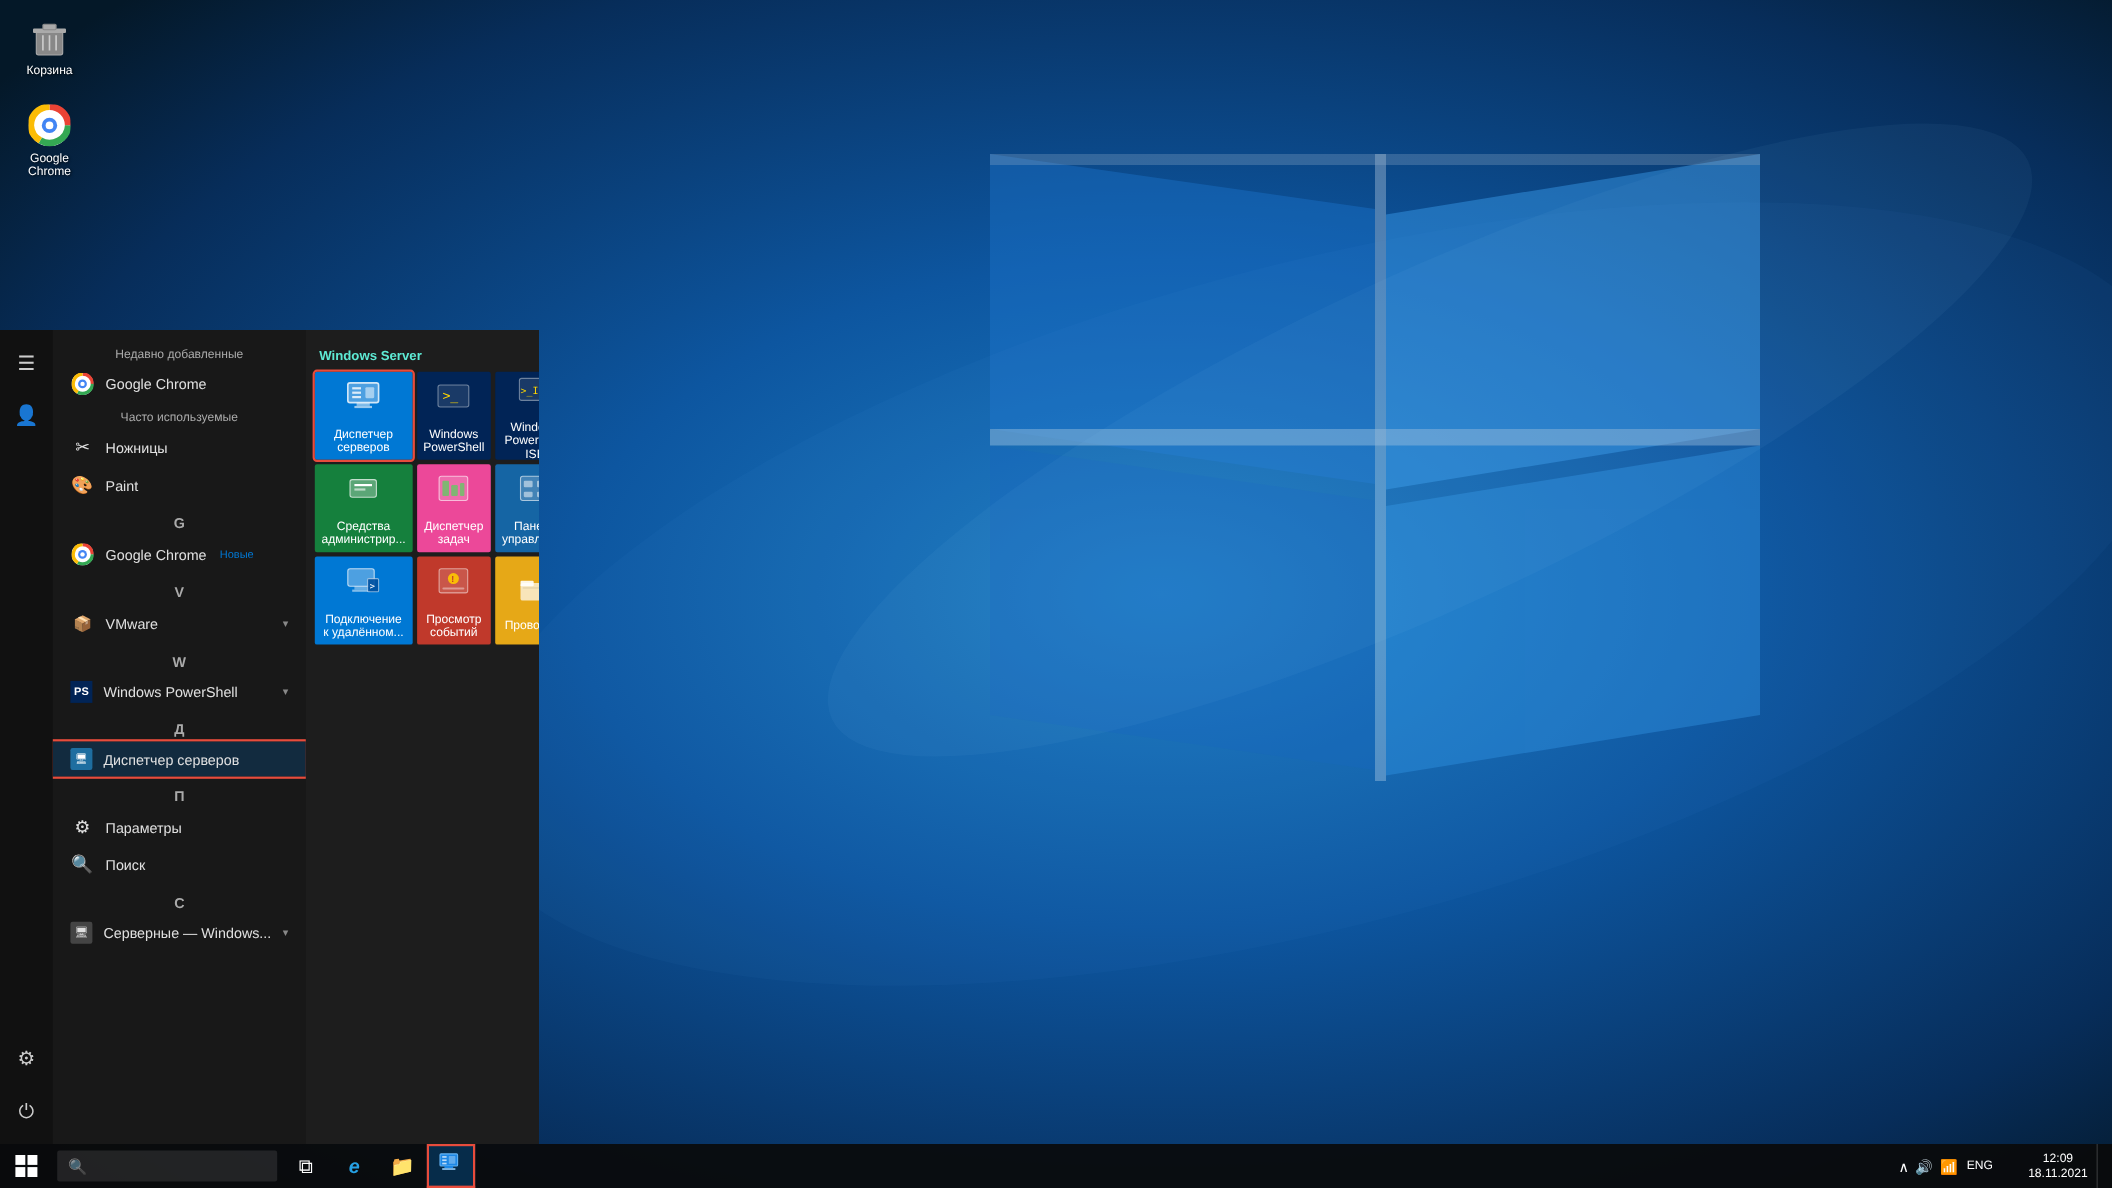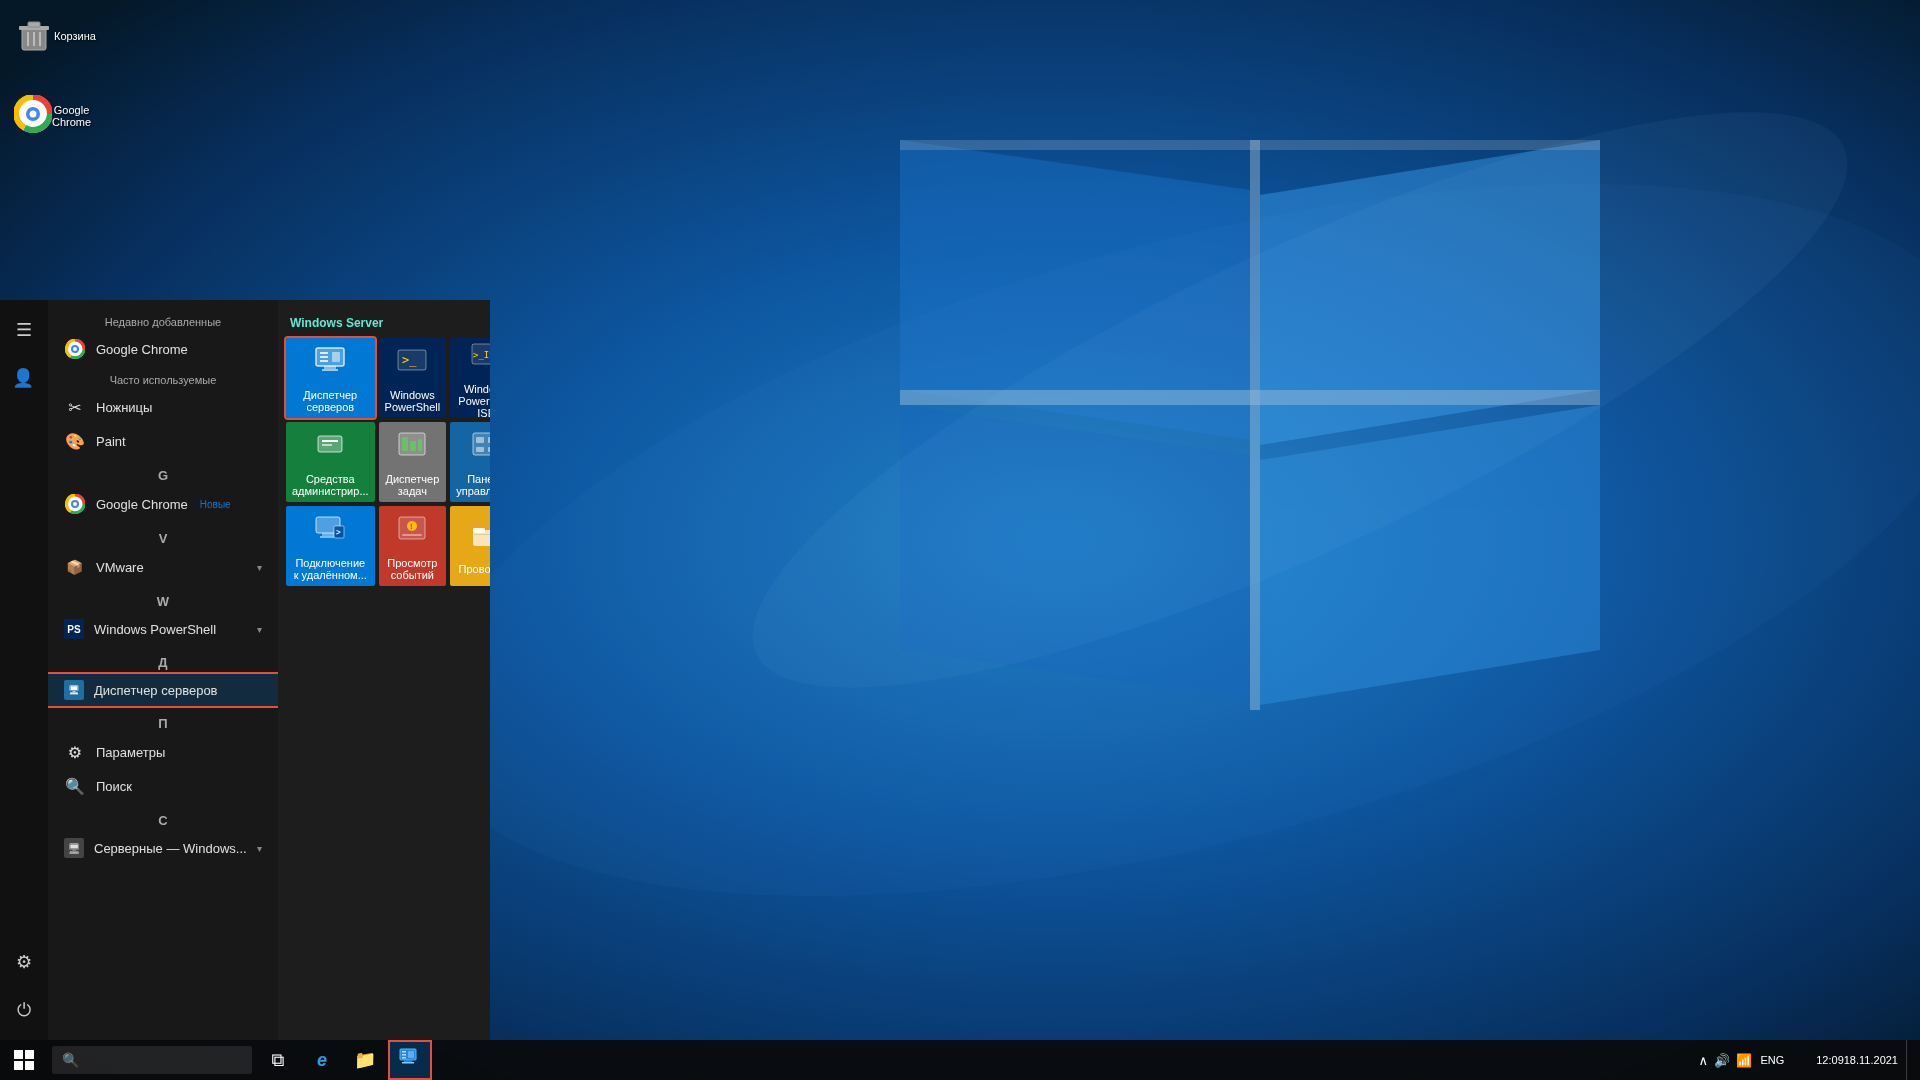--- a/index.html
+++ b/index.html
@@ -27,21 +27,21 @@
       position: absolute;
       top: 0; left: 0;
       width: 100%; height: 100%;
       pointer-events: none;
     }
 
     
     .desktop-icon {
       position: absolute;
       display: flex;
-      flex-direction: row;
+      flex-direction: column;
       align-items: center;
       width: 70px;
       cursor: pointer;
       color: #fff;
       font-size: 11px;
       text-align: center;
       text-shadow: 1px 1px 2px rgba(0,0,0,0.8);
       padding: 4px;
       border-radius: 4px;
     }
@@ -117,21 +117,21 @@
     .systray-icons {
       display: flex;
       align-items: center;
       gap: 6px;
       margin-right: 8px;
       font-size: 13px;
     }
 
     .systray-clock {
       display: flex;
-      flex-direction: row;
+      flex-direction: column;
       align-items: center;
       font-size: 11px;
       color: #fff;
       line-height: 1.3;
       padding: 0 8px;
       cursor: pointer;
     }
 
     
     #start-menu {
@@ -507,21 +507,21 @@
           <div class="tile-icon">
             <svg width="32" height="32" viewBox="0 0 32 32">
               <rect x="4" y="8" width="24" height="16" rx="2" fill="rgba(255,255,255,0.3)" stroke="rgba(255,255,255,0.7)" stroke-width="1"></rect>
               <rect x="8" y="12" width="16" height="2" fill="white"></rect>
               <rect x="8" y="16" width="10" height="2" fill="rgba(255,255,255,0.6)"></rect>
             </svg>
           </div>
           <span>Средства администрир...</span>
         </div>
 
-        <div class="tile" style="background:#737373;">
+        <div class="tile" style="background:#ec4899;">
           <div class="tile-icon">
             <svg width="32" height="32" viewBox="0 0 32 32">
               <rect x="3" y="5" width="26" height="22" rx="2" fill="rgba(255,255,255,0.2)" stroke="rgba(255,255,255,0.6)" stroke-width="1"></rect>
               <rect x="6" y="9" width="6" height="14" rx="1" fill="rgba(100,200,100,0.8)"></rect>
               <rect x="14" y="13" width="6" height="10" rx="1" fill="rgba(100,200,100,0.8)"></rect>
               <rect x="22" y="11" width="4" height="12" rx="1" fill="rgba(100,200,100,0.8)"></rect>
             </svg>
           </div>
           <span>Диспетчер задач</span>
         </div>

